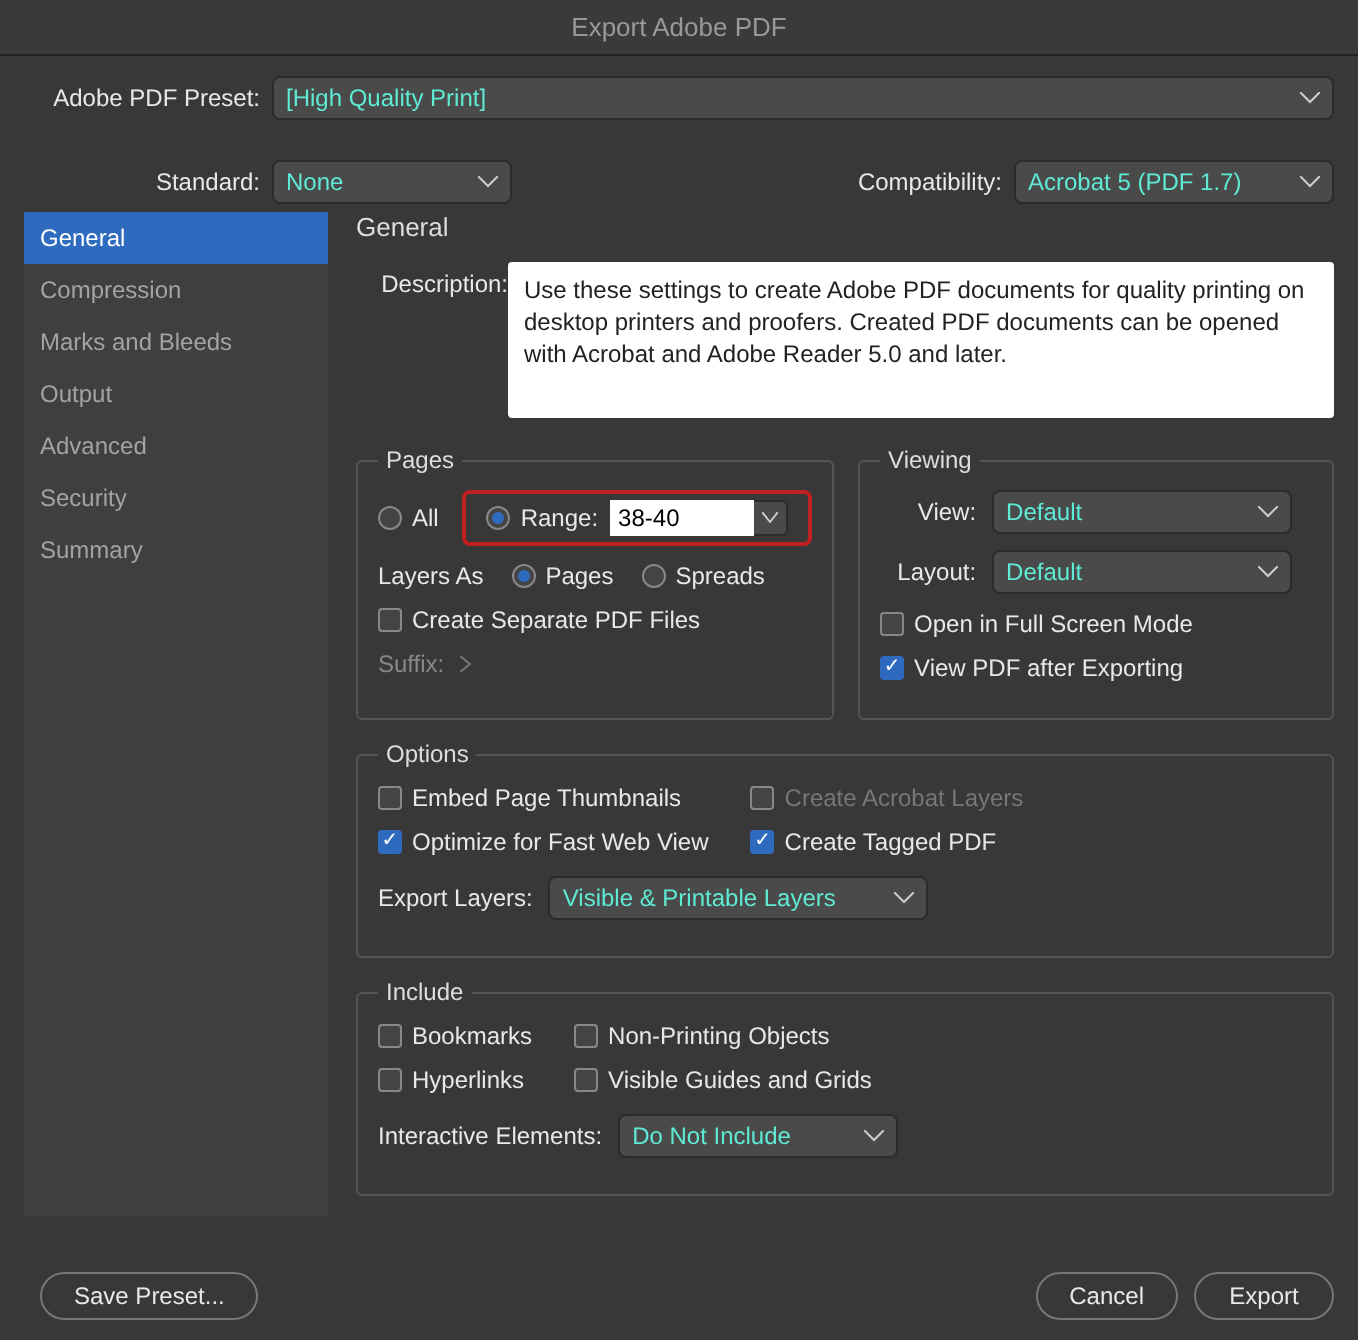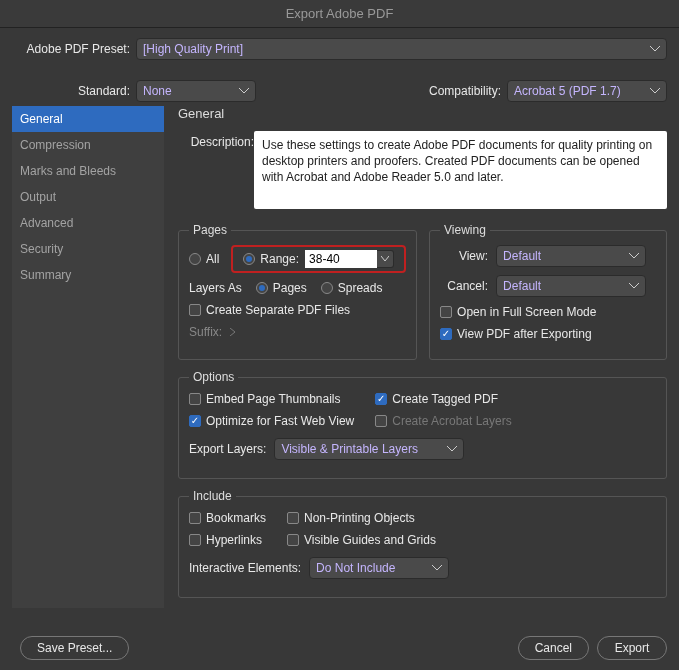--- a/index.html
+++ b/index.html
@@ -1,21 +1,21 @@
 <!DOCTYPE html>
 <html><head>
 <meta charset="utf-8">
 <style>
   * { box-sizing: border-box; margin: 0; padding: 0; font-family: -apple-system, "Helvetica Neue", Arial, sans-serif; }
   body { background: #383838; color: #e8e8e8; font-size: 12px; width: 679px; height: 670px; overflow: hidden; }
   .titlebar { background: #3a3a3a; color: #999; text-align: center; padding: 6px 0; font-size: 13px; border-bottom: 1px solid #222; }
   .toprow { padding: 10px 12px 4px 12px; }
   .row { display: flex; align-items: center; margin-bottom: 20px; }
   .lbl-right { text-align: right; display: inline-block; margin-right: 6px; }
-  .select { background: #4a4a4a; border: 1px solid #2b2b2b; color: #c4b5fd; border-radius: 4px; padding: 3px 6px; display: inline-flex; align-items: center; justify-content: space-between; min-width: 0; }
+  .select { background: #4a4a4a; border: 1px solid #2b2b2b; color: #5eead4; border-radius: 4px; padding: 3px 6px; display: inline-flex; align-items: center; justify-content: space-between; min-width: 0; }
   .select.full { flex: 1; }
   .chev { margin-left: 6px; }
   .chev svg, .caret svg { display: block; }
   .splitrow { display: flex; align-items: center; }
   .splitrow .left { display: flex; align-items: center; }
   .splitrow .spacer { flex: 1; }
   .mainarea { display: flex; padding: 0 12px; }
   .sidebar { width: 152px; background: #3f3f3f; }
   .sidebar-item { padding: 6px 8px; color: #a3a3a3; cursor: pointer; }
   .sidebar-item.sel { background: #2e6bbf; color: #fff; }
@@ -167,21 +167,21 @@
           <div class="select" style="width:150px">
             <span>Default</span>
             <span class="chev">
                 <svg width="10" height="6">
                   <path d="M0 0 L5 5 L10 0" stroke="#ccc" fill="none"></path>
                 </svg>
               </span>
           </div>
         </div>
         <div class="frow">
-          <span class="lbl">Cancel:</span>
+          <span class="lbl">Layout:</span>
           <div class="select" style="width:150px">
             <span>Default</span>
             <span class="chev">
                 <svg width="10" height="6">
                   <path d="M0 0 L5 5 L10 0" stroke="#ccc" fill="none"></path>
                 </svg>
               </span>
           </div>
         </div>
         <div class="frow">
@@ -206,27 +206,27 @@
           <label class="check">
             <span class="check-box"></span>
             <span>Embed Page Thumbnails</span>
           </label>
           <label class="check">
             <span class="check-box on"></span>
             <span>Optimize for Fast Web View</span>
           </label>
         </div>
         <div class="col">
+          <label class="check disabled">
+            <span class="check-box"></span>
+            <span>Create Acrobat Layers</span>
+          </label>
           <label class="check">
             <span class="check-box on"></span>
             <span>Create Tagged PDF</span>
-          </label>
-          <label class="check disabled">
-            <span class="check-box"></span>
-            <span>Create Acrobat Layers</span>
           </label>
         </div>
       </div>
       <div class="frow" style="margin-top:10px">
         <span>Export Layers:</span>
         <div class="select" style="width:190px">
           <span>Visible &amp; Printable Layers</span>
           <span class="chev">
               <svg width="10" height="6">
                 <path d="M0 0 L5 5 L10 0" stroke="#ccc" fill="none"></path>

